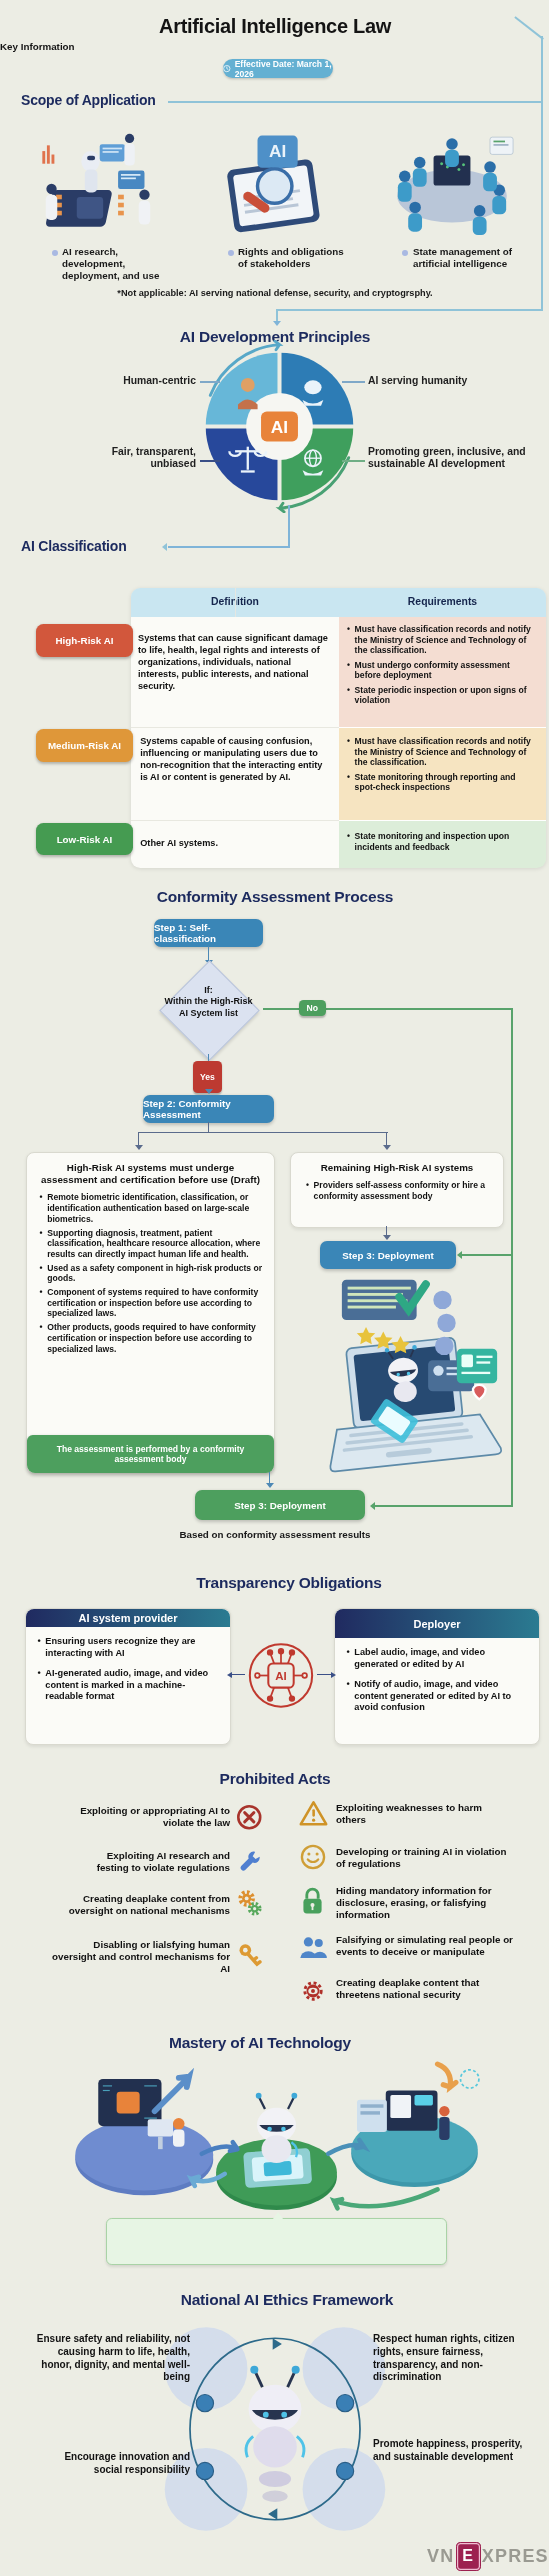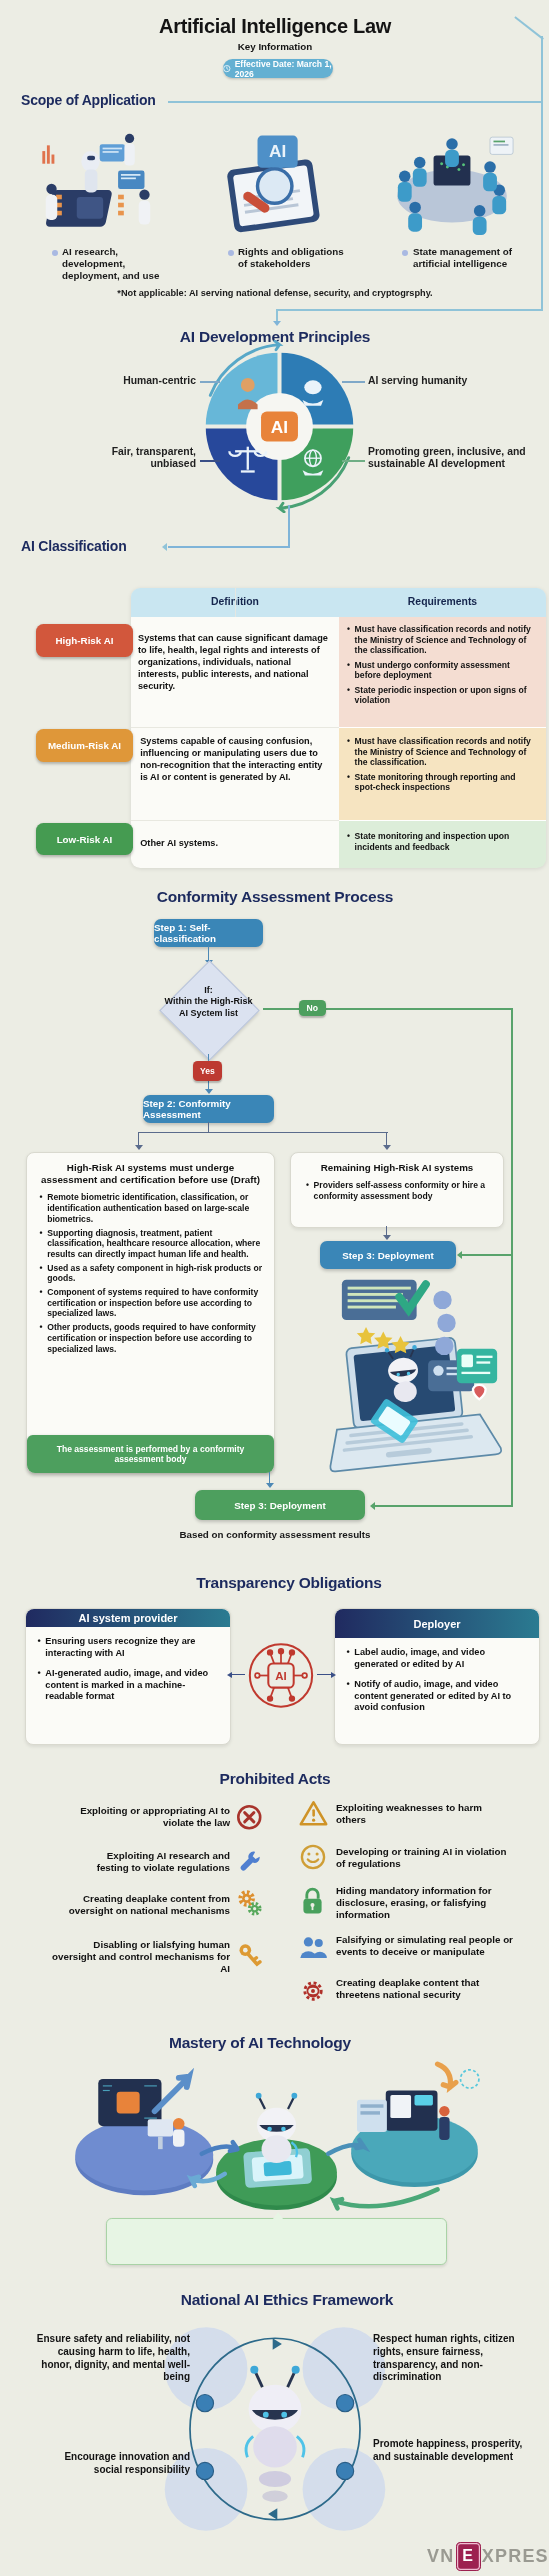--- a/index.html
+++ b/index.html
@@ -1,20 +1,20 @@
 <!DOCTYPE html>
 <html style="font-size:9.2px"><head>
 <meta charset="utf-8">
 <style>
   html,body{margin:0;padding:0;background:#d8d8d2;}
   #canvas{position:relative;width:550px;height:2576px;background:#ecede4;overflow:hidden;
           font-family:"Liberation Sans",sans-serif;color:#121212;margin:0 auto;}
   .abs{position:absolute;}
   .h1{font-size:20px;font-weight:800;color:#141414;text-align:center;letter-spacing:-0.3px;}
-  .h2{font-size:9.8px;font-weight:800;color:#141414;text-align:center;}
+  .h2{font-size:9.8px;font-weight:800;color:#141414;}
   .sec-center{font-size:15.5px;font-weight:800;color:#1c2a5e;text-align:center;letter-spacing:-0.2px;}
   .sec-left{font-size:14px;font-weight:800;color:#1c2a5e;letter-spacing:-0.2px;}
   .pill{background:#64b0d2;color:#fff;border-radius:10.4px;font-weight:700;font-size:8.6px;
         display:flex;align-items:center;justify-content:center;gap:4px;box-shadow:0 1.2px 2.3px rgba(0,0,0,.18);}
   .dotblt{width:5.8px;height:5.8px;border-radius:50%;background:#a9b9e2;display:inline-block;}
   .scopelbl{font-size:9.8px;font-weight:800;line-height:1.25;color:#1a1a1a;}
   .foot{font-size:9.2px;font-weight:700;text-align:center;color:#1a1a1a;}
   .lbl{font-size:10.4px;font-weight:800;color:#1f1f1f;line-height:1.2;}
   .stepbox{background:#3a86b7;color:#fff;border-radius:7px;font-weight:800;font-size:9.8px;
            display:flex;align-items:center;justify-content:center;box-shadow:0 1.7px 3.5px rgba(0,0,0,.2);}
@@ -287,21 +287,21 @@
     <div style="position:absolute;left:0;top:19.5px;width:109px;text-align:center;font-weight:800;font-size:9px;line-height:1.3;white-space:pre-line;">If:
 Within the High-Risk
 AI Syctem list</div>
   </div>
 
   <div class="gline abs" style="left:263px;top:1008px;width:248px;height:1.7px;"></div>
   <div class="abs tagno" style="left:299px;top:1000px;width:26.5px;height:16px;">No</div>
   <div class="gline abs" style="left:511px;top:1008px;width:1.7px;height:499px;"></div>
 
   <div class="line abs" style="left:208px;top:1054px;width:1.4px;height:38px;background:#4d88b5;"></div>
-  <div class="abs tagyes" style="left:193px;top:1061px;width:29px;height:20px;">Yes</div>
+  <div class="abs tagyes" style="left:193px;top:1061px;width:29px;height:32px;">Yes</div>
   <div class="abs arrow-down" style="left:205px;top:1089px;border-top-color:#4d88b5;"></div>
 
   <div class="abs stepbox" style="left:143px;top:1095px;width:131px;height:28px;">Step 2: Conformity Assessment</div>
 
   <div class="line abs" style="left:208px;top:1122px;width:1.4px;height:10.4px;"></div>
   <div class="line abs" style="left:138px;top:1132px;width:250px;height:1.4px;"></div>
   <div class="line abs" style="left:138px;top:1132px;width:1.4px;height:15px;"></div>
   <div class="abs arrow-down" style="left:135px;top:1145px;"></div>
   <div class="line abs" style="left:386px;top:1132px;width:1.4px;height:15px;"></div>
   <div class="abs arrow-down" style="left:383px;top:1145px;"></div>

